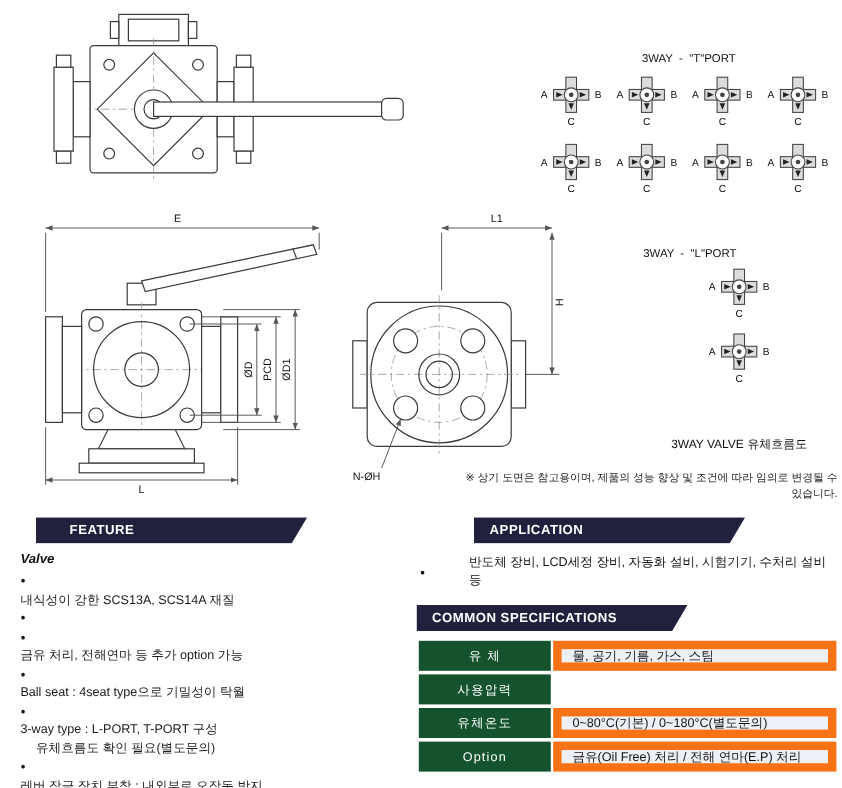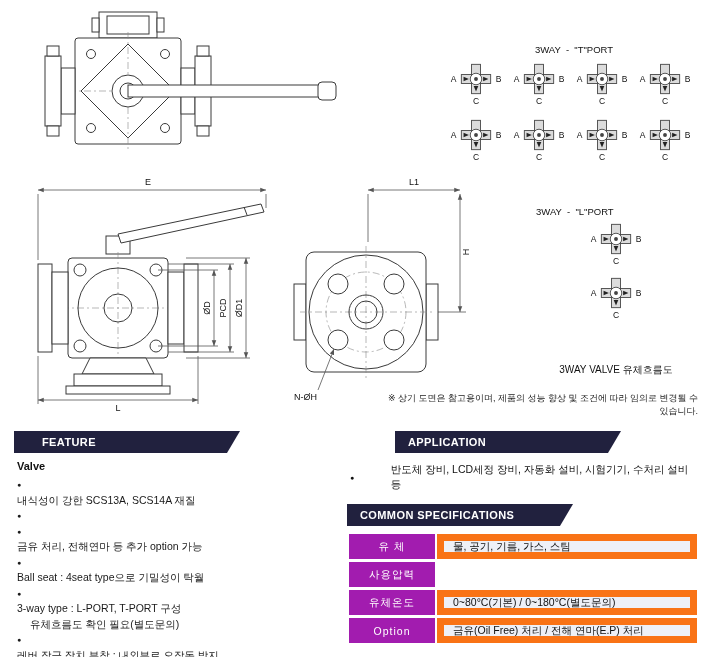--- a/index.html
+++ b/index.html
@@ -35,37 +35,37 @@
   .fa,.fb,.fc { font-size:8.5px; color:#111; }
   .flow-caption { position:absolute; left:528px; top:363px; width:176px; text-align:center; font-size:10px; }
   .note { position:absolute; left:378px; top:392px; width:320px; text-align:right; font-size:9px; color:#222; }
 
   
   .sec-header {
     position:absolute; height:22px; background:#21213E; color:#fff;
     font-size:11px; font-weight:bold; letter-spacing:0.4px; line-height:22px; padding-left:13px;
     clip-path:polygon(0 0, 100% 0, calc(100% - 13px) 100%, 0 100%);
   }
-  #featureHeader { left:14px;  top:431px; width:198px;padding-left:28px; }
+  #featureHeader { left:30px;  top:431px; width:198px;padding-left:28px; }
   #applicationHeader { left:347px; top:431px; width:213px;margin-left:48px; }
   #specsHeader { left:347px; top:504px; width:213px; }
 
   
-  .feature-sub { position:absolute; left:17px; top:460px; font-size:11px; font-weight:bold; }
+  .feature-sub { position:absolute; left:17px; top:460px; font-size:11px; font-weight:bold; font-style:italic; }
   .feature-list { position:absolute; left:17px; top:477px; width:330px; font-size:10.5px; color:#1a1a1a; }
   .li { display:flex; line-height:15.5px;flex-direction:column; }
   .li .bl { width:13px; font-size:7px; display:flex; align-items:center; }
   .li.cont { padding-left:13px; }
   .app-item { position:absolute; left:350px; top:462px; width:348px; font-size:10.5px; display:flex; line-height:15px;gap:28px; }
   .app-item .bl { width:13px; font-size:7px; display:flex; align-items:center; }
 
   
   .spec-table { position:absolute; left:349px; top:534px; width:348px; }
   .spec-row { display:flex; height:25px; margin-bottom:3px; }
-  .spec-label { width:86px; margin-right:2px; background:#a21caf; color:#fff; font-size:10.5px;
+  .spec-label { width:110px; margin-right:2px; background:#14532d; color:#fff; font-size:10.5px;
                 display:flex; align-items:center; justify-content:center; letter-spacing:1px; }
   .spec-value { flex:1; background:#EEF0F7; border:7px solid #f97316; font-size:10.5px; color:#111;
                 display:flex; align-items:center; padding-left:9px; }
 </style>
 </head>
 <body>
 
 <div class="page">
 
   <svg width="0" height="0" style="position:absolute" aria-hidden="true">

